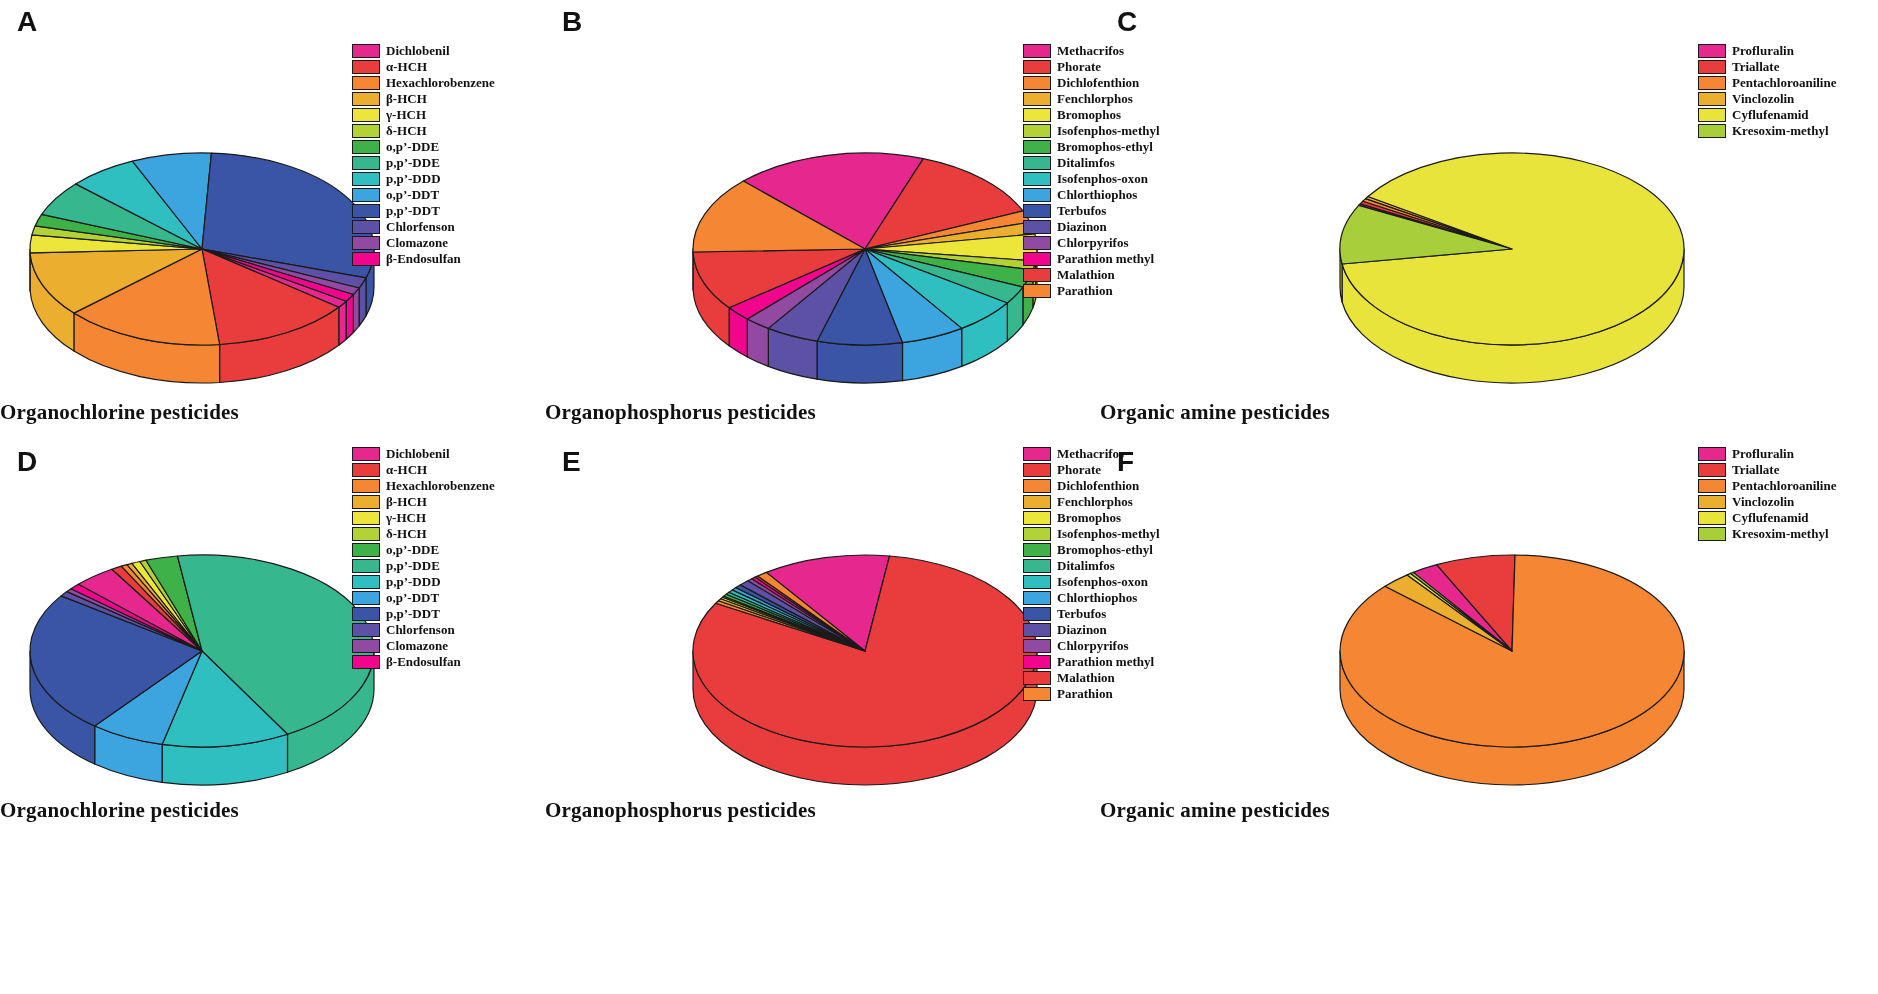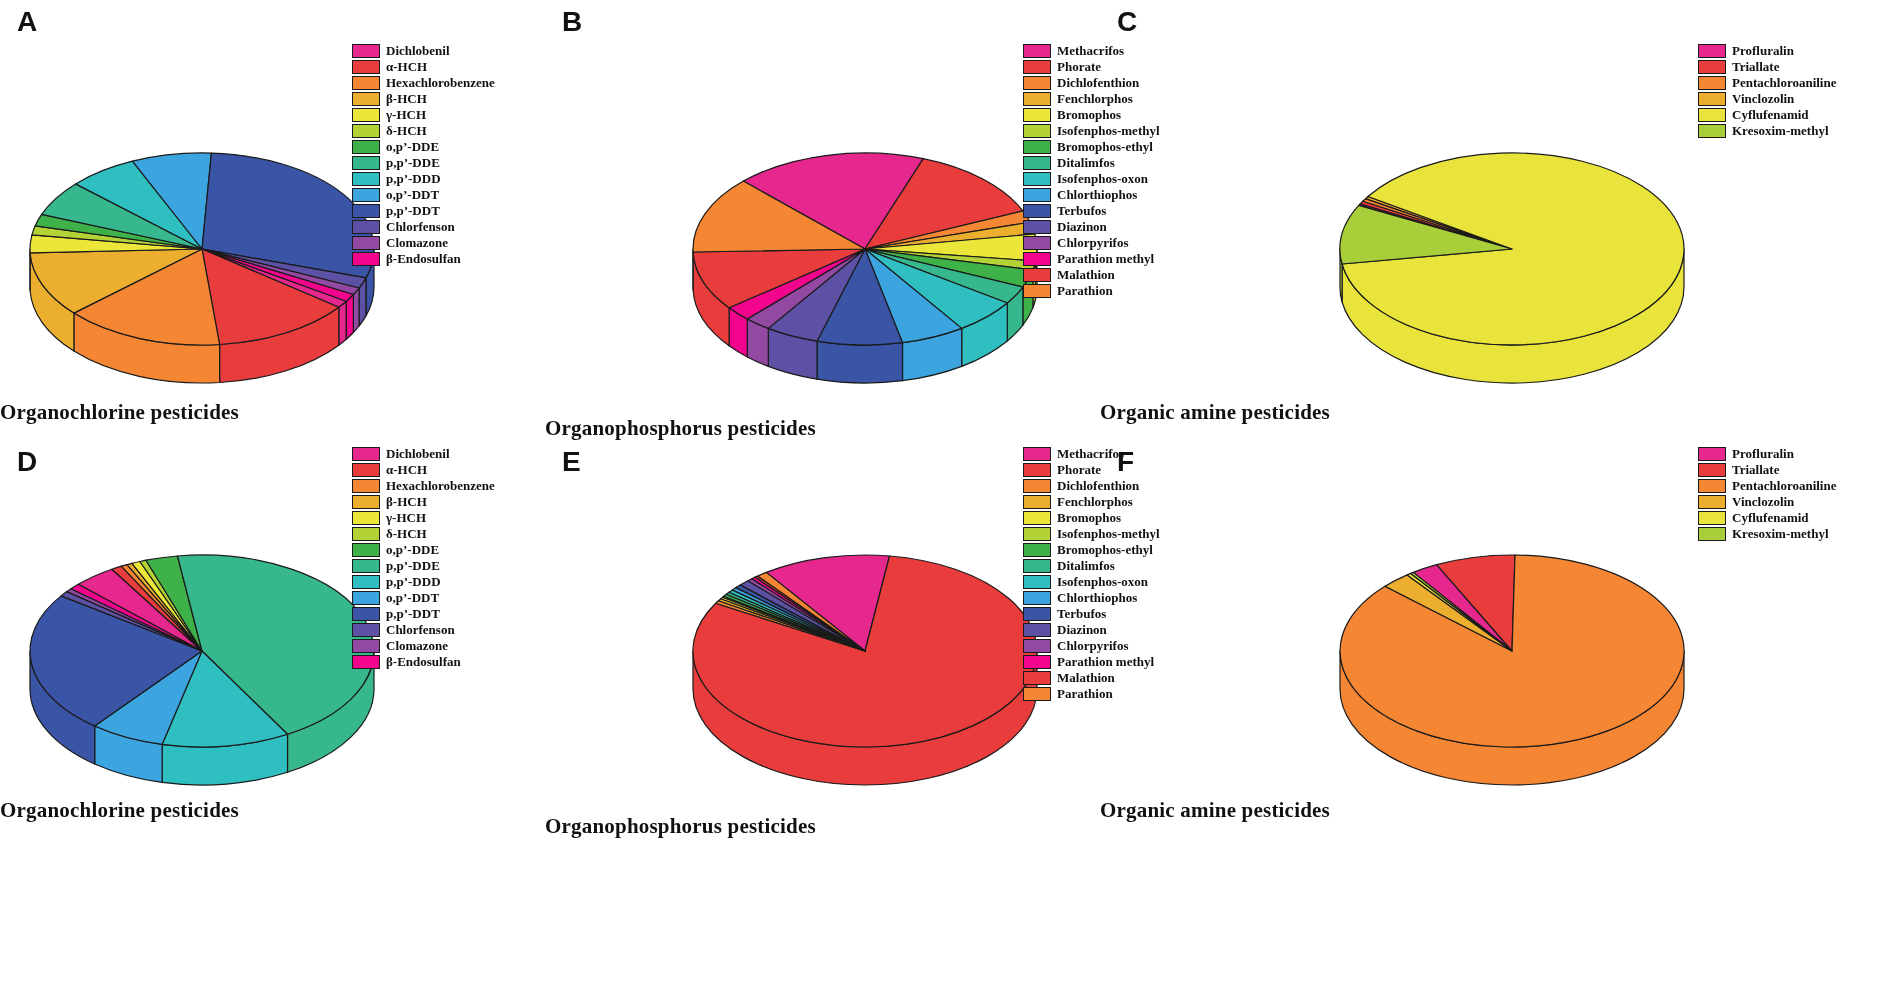--- a/index.html
+++ b/index.html
@@ -16,21 +16,21 @@
   .pie{position:absolute;}
   .c1 .pie{left:12px;} .c2 .pie{left:130px;} .c3 .pie{left:222px;}
   .r1 .pie{top:139px;} .r2 .pie{top:101px;}
   .legend{position:absolute;display:flex;flex-direction:column;gap:2px;justify-content:center;}
   .c1 .legend{left:352px;} .c2 .legend{left:478px;} .c3 .legend{left:598px;}
   .r1 .legend{top:44px;}  .r2 .legend{top:7px;}
   .li{display:flex;align-items:center;height:14px;}
   .sw{display:inline-block;width:26px;height:12px;border:1.3px solid #1a1a1a;margin-right:6px;flex:0 0 auto;}
   .lt{font-weight:bold;font-size:13px;line-height:14px;color:#111;white-space:nowrap;}
   .title{position:absolute;text-align:left;font-weight:bold;font-size:21px;color:#111;letter-spacing:0.2px;}
-  .c1 .title{left:0;width:390px;} .c2 .title{left:0;width:400px;margin-top:16px;} .c3 .title{left:0;width:340px;}
+  .c1 .title{left:0;width:390px;} .c2 .title{left:0;width:400px;} .c3 .title{left:0;width:340px;}
   .r1 .title{top:400px;} .r2 .title{top:358px;}
 </style>
 </head>
 <body>
 
 <div class="figure">
 
   <section class="panel c1 r1">
     <div class="letter">A</div>
     <svg class="pie" width="390" height="258">

